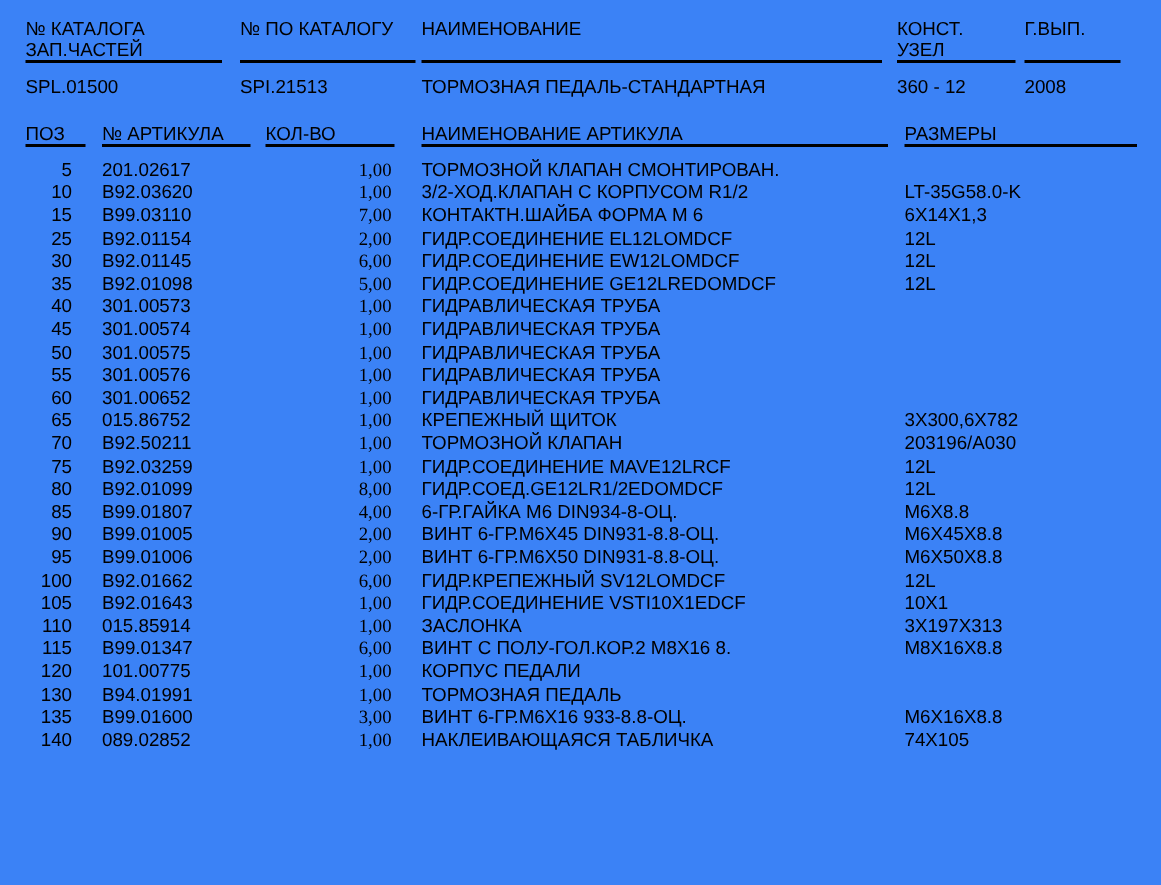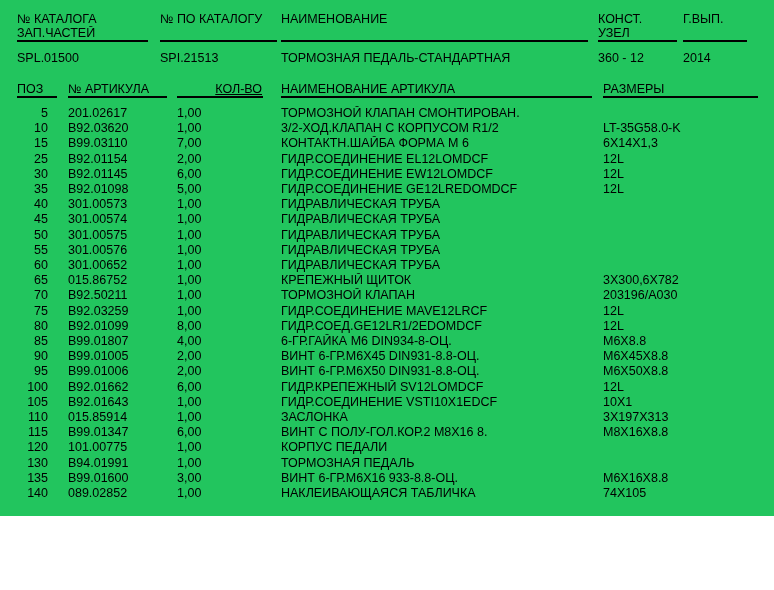--- a/index.html
+++ b/index.html
@@ -1,20 +1,20 @@
 <!DOCTYPE html>
 <html><head>
 <meta charset="utf-8">
 <style>
   * { margin:0; padding:0; box-sizing:border-box; }
   html,body { background:#ffffff; }
   .page {
     position:relative;
-    width:774px; height:516px;
-    background:#22c55e;
+    width:774px; height:590px;
+    background:#3b82f6;
     color:#000000;
     font-family:"Liberation Sans", sans-serif;
     font-size:12.5px;
     overflow:hidden;
   }
   table { border-collapse:collapse; table-layout:fixed; width:774px; }
   td { overflow:hidden; white-space:nowrap; vertical-align:bottom; line-height:13px; }
 
   
   #top-table { position:absolute; top:0; left:0; }
@@ -25,22 +25,22 @@
   #top-table tr.vals td { height:14px; }
   .right { text-align:left; }
 
   
   #parts-table { position:absolute; top:78px; left:0; }
   #parts-table thead td { height:19px; }
   #parts-table thead td.hl { border-bottom:2px solid #000; }
   #parts-table tr.tspacer td { height:9px; }
   #parts-table tbody td { height:15.2px; line-height:15.2px; }
   #parts-table .c-pos  { text-align:right; padding-right:9px; }
-  #parts-table .c-qty  { padding-right:2px; }
-  #parts-table thead .h-qty { text-align:right; padding-right:1px;text-decoration:underline; }
+  #parts-table .c-qty  { text-align:right; padding-right:2px;font-family:Liberation Serif, serif; }
+  #parts-table thead .h-qty { text-align:left; padding-right:1px; }
 </style>
 </head>
 <body>
 
 <div class="page">
 
   <table id="top-table">
     <colgroup>
       <col style="width:17px">
         <col style="width:131px">
@@ -87,21 +87,21 @@
     <tr class="vals">
       <td></td>
       <td>SPL.01500</td>
       <td></td>
       <td>SPI.21513</td>
       <td></td>
       <td>ТОРМОЗНАЯ ПЕДАЛЬ-СТАНДАРТНАЯ</td>
       <td></td>
       <td>360 - 12</td>
       <td></td>
-      <td class="right">2014</td>
+      <td class="right">2008</td>
       <td></td>
     </tr>
   </tbody>
     </table>
 
   <table id="parts-table">
     <colgroup>
       <col style="width:17px">
         <col style="width:40px">
         <col style="width:11px">

